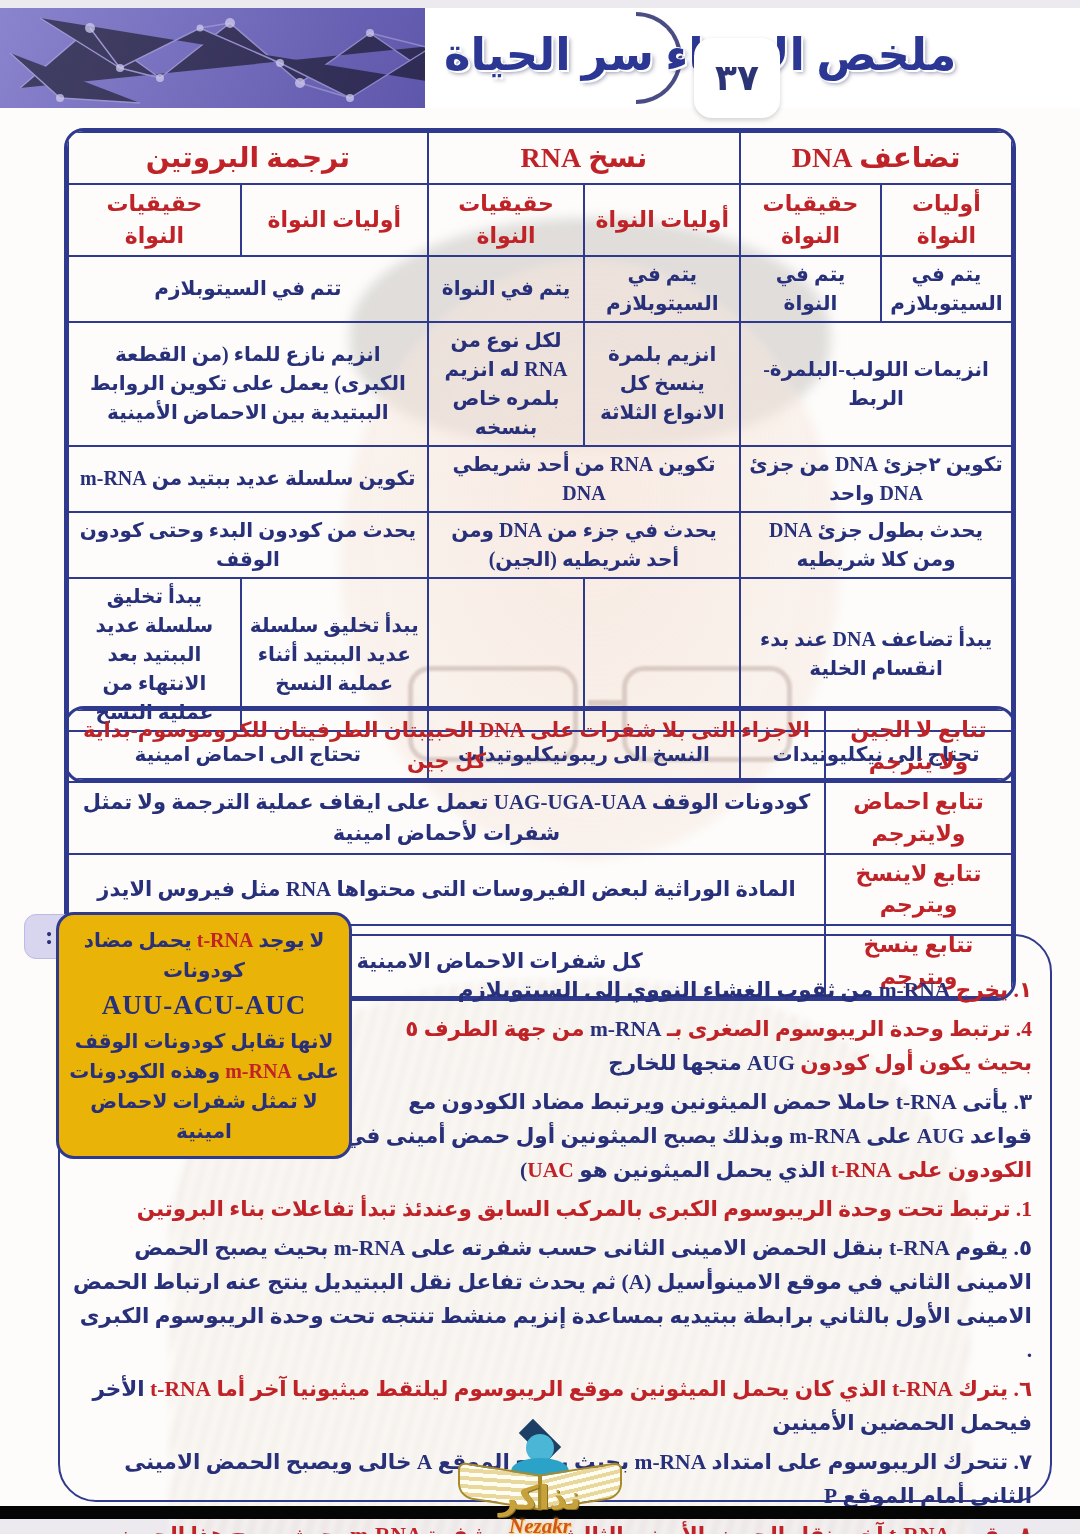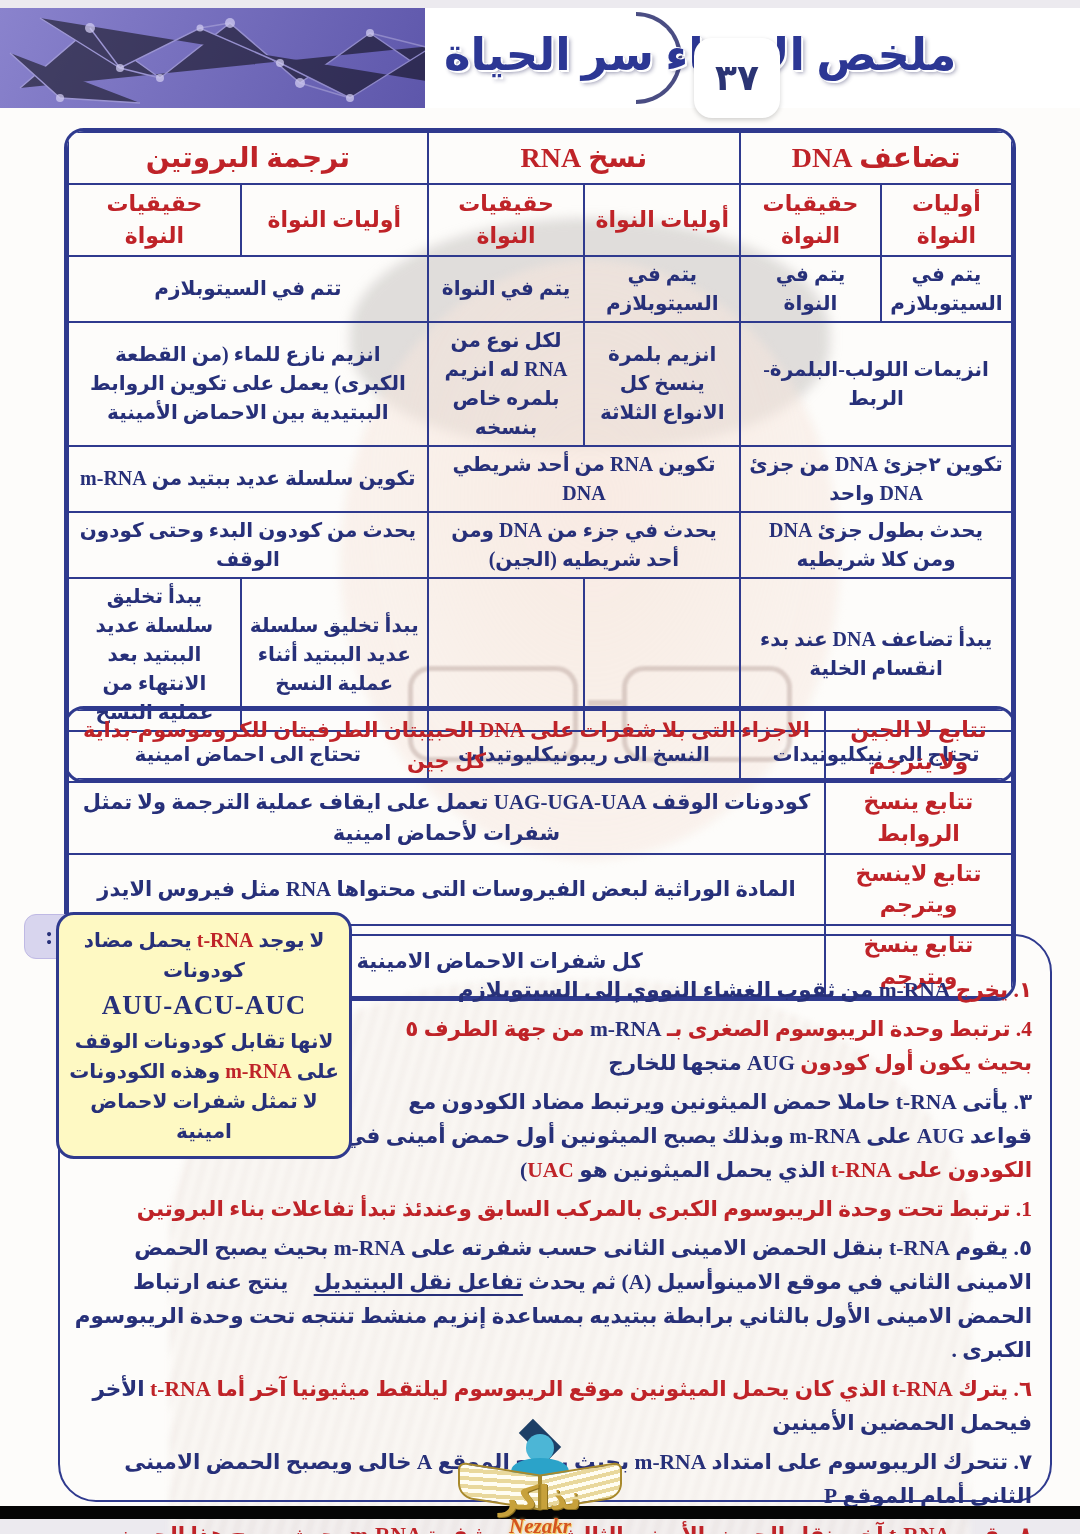--- a/index.html
+++ b/index.html
@@ -48,22 +48,22 @@
   .t2 tr.h1 td{height:50px;} .t2 tr.h2 td{height:70px;} .t2 tr.h3 td{height:42px;} .t2 tr.h4 td{height:40px;}
   .redtxt{color:var(--red);}
   
   .syn-pill{position:absolute;left:24px;top:914px;z-index:4;background:var(--lav);border:1px solid #bfb9e4;border-radius:12px;
     padding:6px 20px 8px;color:var(--navy);font-weight:700;font-size:25px;}
   .syn-box{position:absolute;right:28px;left:58px;top:934px;height:568px;z-index:2;border:2px solid var(--border);border-radius:38px;
     padding:38px 14px 8px 12px;direction:rtl;}
   .trna-spacer{float:left;width:305px;height:120px;}
   .step{font-weight:700;font-size:21.5px;line-height:1.58;text-align:right;color:var(--navy);margin-bottom:5px;padding-right:4px;}
   .r{color:var(--red);} .n{color:var(--navy);}
-  .nu{color:var(--navy);text-decoration:underline;text-underline-offset:5px;margin-left:20px;}
-  .trna-box{position:absolute;right:728px;left:56px;top:912px;min-height:168px;z-index:4;background:#fef9c3;border:3px solid var(--border);
+  .nu{color:var(--navy);text-underline-offset:5px;}
+  .trna-box{position:absolute;right:728px;left:56px;top:912px;min-height:168px;z-index:4;background:#eab308;border:3px solid var(--border);
     border-radius:18px;padding:10px 8px;text-align:center;font-weight:700;font-size:20px;line-height:1.5;color:var(--navy);}
   .trna-box .codons{display:block;font-size:27px;letter-spacing:1px;}
   
   .blackbar{position:absolute;left:0;right:0;top:1506px;height:13px;background:#050505;z-index:2;}
   .logo{position:absolute;left:450px;top:1418px;width:180px;height:116px;z-index:5;direction:ltr;}
   .cap{position:absolute;left:70px;top:2px;width:40px;height:40px;background:#1d3f66;transform:rotate(45deg) scaleY(.5);}
   .lg-head{position:absolute;left:76px;top:16px;width:28px;height:28px;border-radius:50%;background:#4cb6d6;}
   .lg-body{position:absolute;left:61px;top:40px;width:58px;height:26px;border-radius:50% 50% 10px 10px;background:#2ba3c9;}
   .bk{position:absolute;top:50px;width:82px;height:36px;border:2px solid #a8892c;
     background:repeating-linear-gradient(175deg,#fffdf2 0 4px,#e9d89c 4px 8px);}
@@ -183,21 +183,21 @@
   </div>
 
   <div class="twrap t2">
     <table>
       <tbody>
           <tr class="h1">
         <td class="lbl">تتابع لا الجين ولا يترجم</td>
         <td class="redtxt">الاجزاء التى بلا شفرات على DNA الحبيبتان الطرفيتان للكروموسوم-بداية كل جين</td>
       </tr>
       <tr class="h2">
-        <td class="lbl">تتابع ينسخ الروابط</td>
+        <td class="lbl">تتابع احماض ولايترجم</td>
         <td>كودونات الوقف UAG-UGA-UAA تعمل على ايقاف عملية الترجمة ولا تمثل شفرات لأحماض امينية</td>
       </tr>
       <tr class="h3">
         <td class="lbl">تتابع لاينسخ ويترجم</td>
         <td>المادة الوراثية لبعض الفيروسات التى محتواها RNA مثل فيروس الايدز</td>
       </tr>
       <tr class="h4">
         <td class="lbl">تتابع ينسخ ويترجم</td>
         <td>كل شفرات الاحماض الامينية (٦١شفرة)</td>
       </tr>

